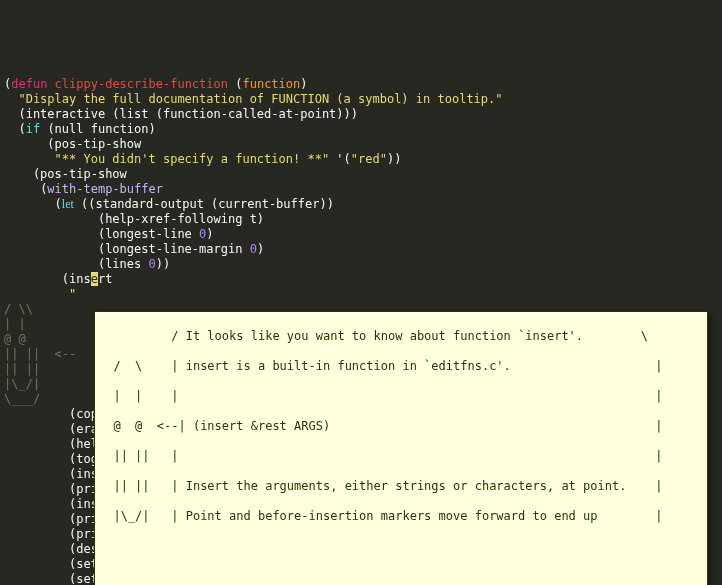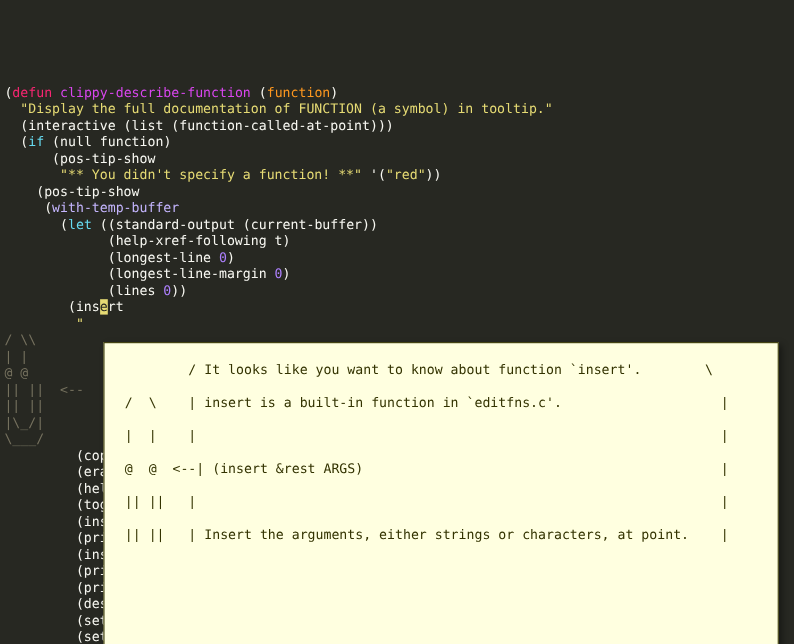--- a/index.html
+++ b/index.html
@@ -8,26 +8,26 @@
     font-family: "Consolas", "Monaco", monospace;
     font-size: 12px;
     line-height: 15px;
     color: #f8f8f2;
     width: 722px;
     height: 585px;
     overflow: hidden;
     white-space: pre;
   }
   .kw-defun { color: #f92672; }
-  .fn-name { color: #d946ef; }
+  .fn-name { color: #ef4444; }
   .param { color: #fd971f; }
   .string { color: #e6db74; }
   .paren { color: #f8f8f2; }
   .kw-if { color: #66d9ef; text-align: right; }
-  .kw-let { color: #66d9ef; }
+  .kw-let { color: #66d9ef; font-family: Liberation Serif, serif; }
   .kw-with { color: #c4b5fd; }
   .num { color: #ae81ff; }
   .sym { color: #f8f8f2; }
   .dim { color: #75715e; }
   .cursor-hl {
     background: #e6db74;
     color: #272822;
   }
   .code-area {
     padding: 2px 4px;
@@ -97,20 +97,21 @@
 
 </div>
 
 <div class="tooltip">
 <span class="tipline">          / It looks like you want to know about function `insert'.        \</span>
 <span class="tipline">  /  \    | insert is a built-in function in `editfns.c'.                    |</span>
 <span class="tipline">  |  |    |                                                                  |</span>
 <span class="tipline">  @  @  &lt;--| (insert &amp;rest ARGS)                                             |</span>
 <span class="tipline">  || ||   |                                                                  |</span>
 <span class="tipline">  || ||   | Insert the arguments, either strings or characters, at point.    |</span>
+<span class="tipline">  |\_/|   | Point and before-insertion markers move forward to end up        |</span>
 
 
 
 
 
 
 
 
 
 

